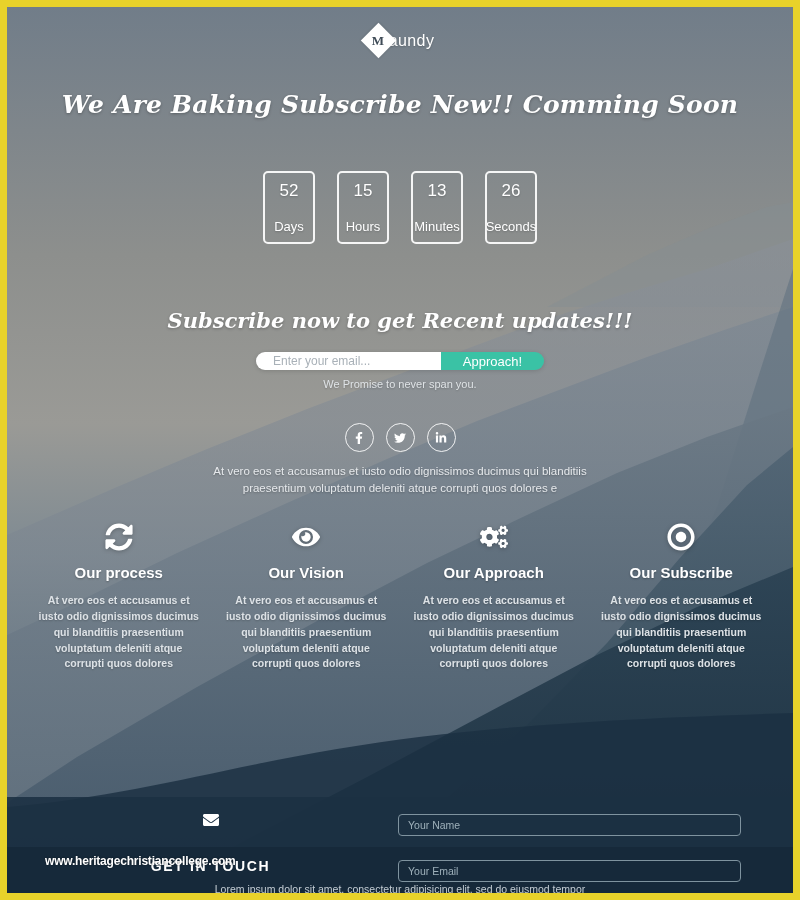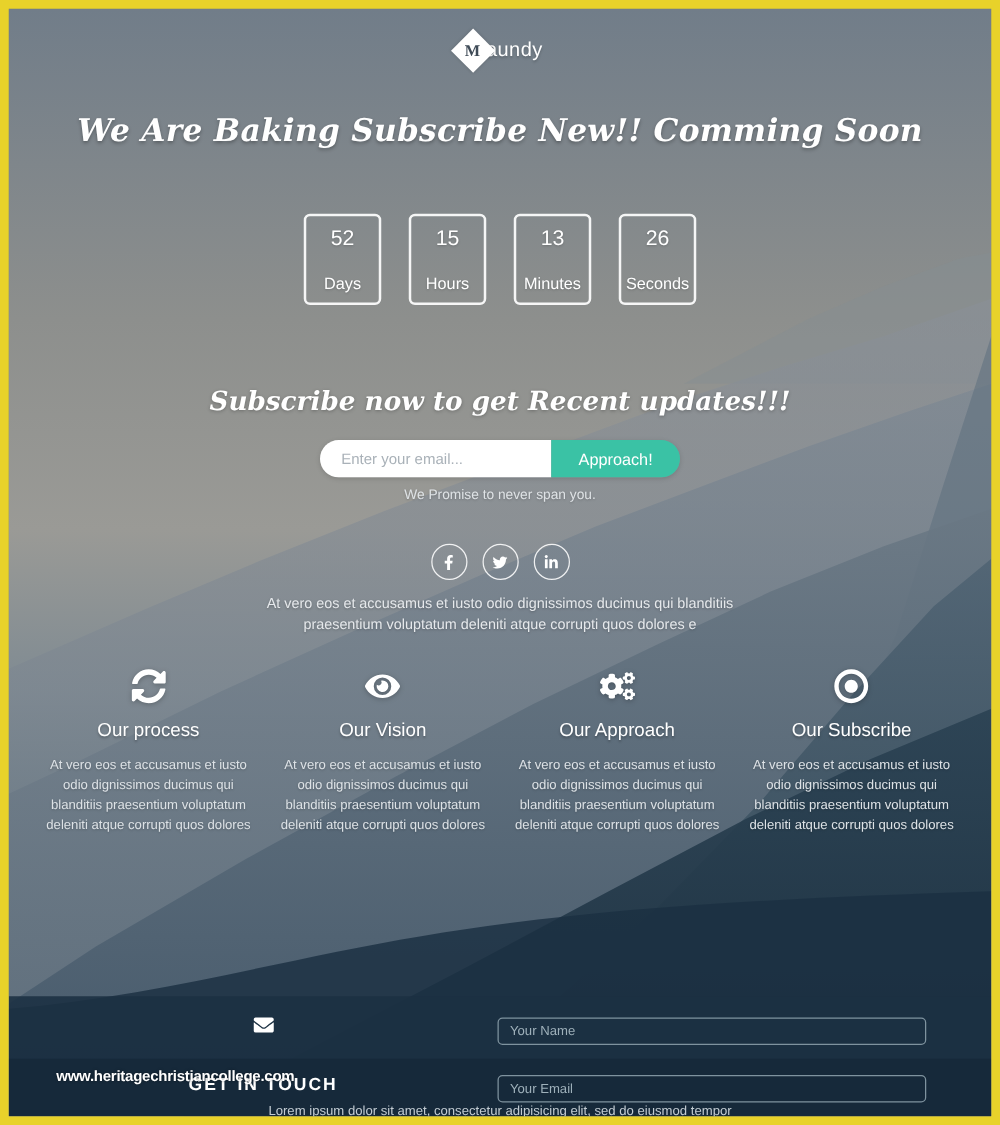--- a/index.html
+++ b/index.html
@@ -51,40 +51,40 @@
     font-family:"DejaVu Serif", serif;
     font-weight:700; font-style:italic;
     font-size:25px; letter-spacing:.2px;
     text-shadow:0 1px 3px rgba(0,0,0,.3);
   }
   
   .countdown {
     margin-top:52px; display:flex; justify-content:center; gap:22px;
   }
   .cd-box {
-    width:62px; height:73px; border:2px solid rgba(255,255,255,.92);
+    width:52px; height:73px; border:2px solid rgba(255,255,255,.92);
     border-radius:5px;
     display:flex; flex-direction:column; align-items:center;
     justify-content:space-between; padding:9px 0 9px 0;
     color:#ffffff;
   }
   .cd-num { font-size:17px; font-weight:400; line-height:1;
             text-shadow:0 1px 2px rgba(0,0,0,.2); }
   .cd-lab { font-size:13px; font-weight:400; line-height:1;
             text-shadow:0 1px 2px rgba(0,0,0,.2); }
 
   
   .sub-title {
     margin-top:64px; text-align:center; color:#ffffff;
     font-family:"DejaVu Serif", serif;
     font-weight:700; font-style:italic; font-size:21px;
     text-shadow:0 1px 3px rgba(0,0,0,.28);
   }
   .sub-form {
-    margin:19px auto 0; width:288px; height:30px;
+    margin:19px auto 0; width:288px; height:18px;
     display:flex; border-radius:15px; overflow:hidden;
     box-shadow:0 1px 4px rgba(0,0,0,.15);
   }
   .sub-form input {
     flex:1; border:0; outline:0; background:#ffffff;
     padding-left:17px; font-size:12px; color:#55606b;
     font-family:"Liberation Sans", sans-serif;
   }
   .sub-form input::placeholder { color:#a9b1b8; }
   .sub-btn {
@@ -115,21 +115,21 @@
     font-family:"DejaVu Serif", serif; font-weight:700;
     font-style:italic; font-size:15px;
     text-shadow:0 1px 3px rgba(0,0,0,.3);
   }
   .about-text {
     margin:11px auto 0; width:376px; text-align:center;
     color:#e6e9ec; font-size:11.5px; line-height:1.45;
     text-shadow:0 1px 2px rgba(0,0,0,.25);
   }
   .features {
-    margin-top:26px; display:flex; padding:0 18px;
+    margin-top:26px; display:flex; padding:0 18px;font-weight:bold;
   }
   .feat { flex:1; text-align:center; padding:0 6px; }
   .feat-icon { height:30px; display:flex; align-items:center;
                justify-content:center; }
   .feat-icon svg { width:28px; height:28px; fill:#ffffff;
                    filter:drop-shadow(0 1px 2px rgba(0,0,0,.25)); }
   .feat-title {
     margin-top:12px; color:#ffffff; font-size:15px;
     text-shadow:0 1px 2px rgba(0,0,0,.28);
   }

